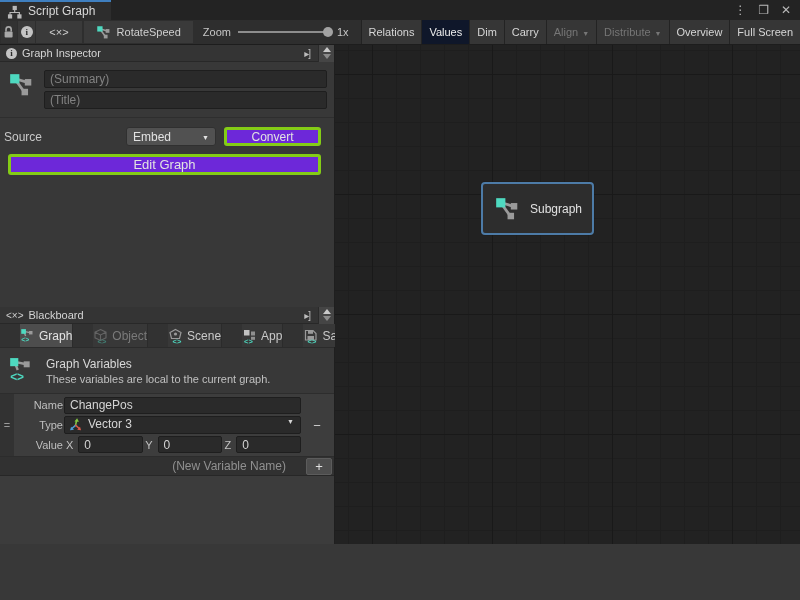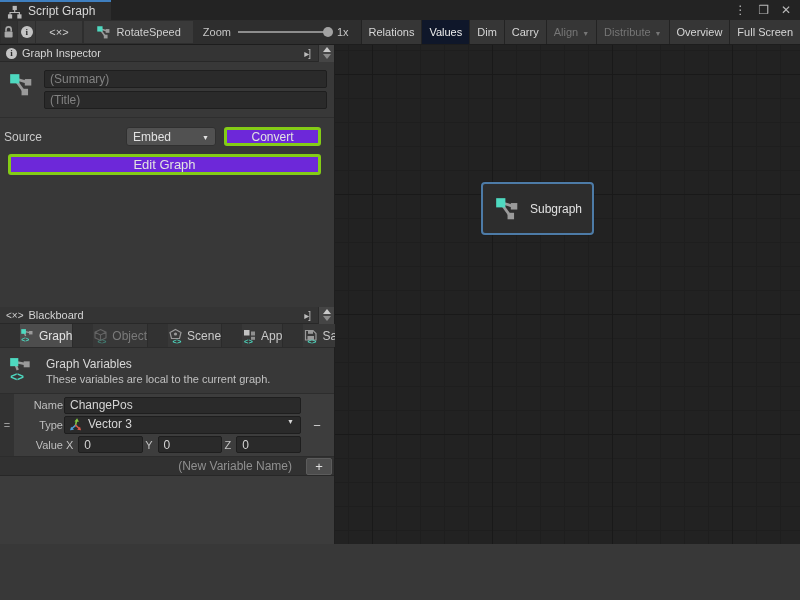--- a/index.html
+++ b/index.html
@@ -105,21 +105,21 @@
   .var-label { width:50px; flex:0 0 50px; text-align:right; padding-right:1px; color:#bfbfbf; font-size:11px; }
   .type-dd { flex:1; background:#2a2a2a; border:1px solid #1e1e1e; border-radius:2px; height:18px; display:flex; gap:5px; padding:0 6px 0 3px; color:#d6d6d6; font-size:12px; }
   .type-dd .dd-label { flex:1; }
   .axis-label { color:#c2c2c2; padding:0 5px 0 2px; font-size:11px; }
   .axis-input { flex:1; min-width:0; height:17px; font-size:12px; }
   .remove-btn { position:absolute; right:8px; top:23px; width:18px; height:17px; display:flex; align-items:center; justify-content:center; color:#d2d2d2; font-size:13px; }
 
   .new-var-row { height:19px; flex:0 0 19px; background:#313131; border-bottom:1px solid #272727; display:flex; align-items:center; }
   .new-var-input {
     flex:1; background:transparent; border:none; outline:none; text-align:right;
-    font-size:12px; color:#bef264; padding-right:14px; font-family:"Liberation Sans",sans-serif;
+    font-size:12px; color:#bef264; padding-right:20px; font-family:"Liberation Sans",sans-serif;
   }
   .new-var-input::placeholder { color:#909090; opacity:1; }
   .add-btn { width:26px; height:17px; margin-right:2px; background:#4d4d4d; border:1px solid #5c5c5c; border-radius:2px; color:#e0e0e0; font-size:13px; display:flex; align-items:center; justify-content:center; }
 
   .panel-rest { flex:1; background:#3c3c3c; }
 
   
   .canvas {
     flex:1; position:relative; overflow:hidden;
     background-color:#222222;

